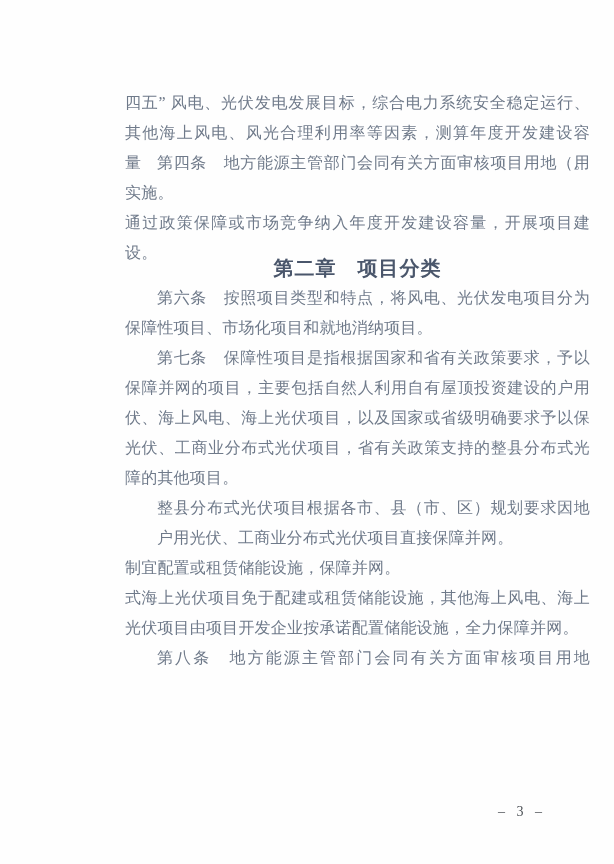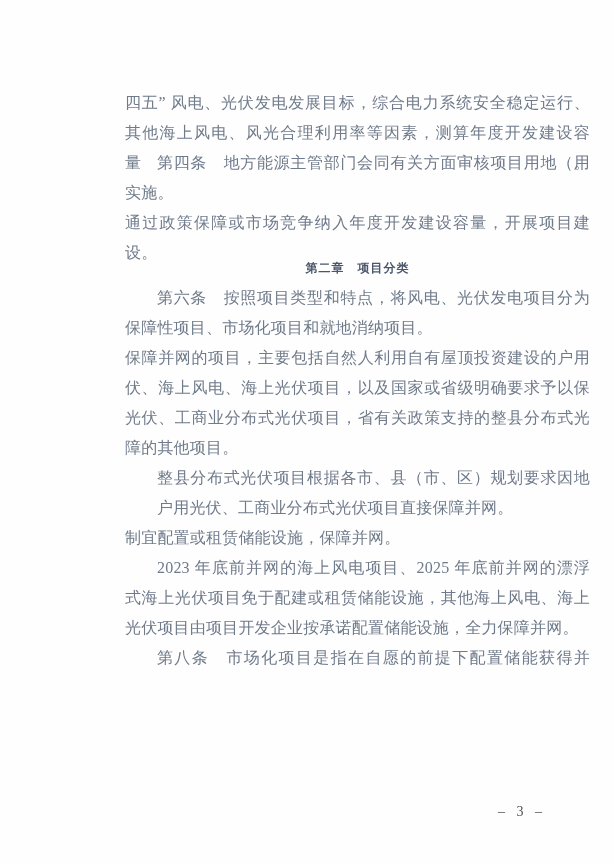--- a/index.html
+++ b/index.html
@@ -45,21 +45,21 @@
   .line.indent {
     text-indent: 32px;
   }
   .heading {
     line-height: 30px;
     height: 30px;
     margin-top: 15px;
     text-align: center;
     font-family: "Liberation Sans", "DejaVu Sans", sans-serif;
     font-weight: 700;
-    font-size: 12px;
+    font-size: 20px;
     letter-spacing: 1px;
     color: var(--heading-ink);
   }
   .page-number {
     position: absolute;
     top: 804px;
     left: 498px;
     color: var(--footer-ink);
     font-size: 14px;
     letter-spacing: 4px;
@@ -72,26 +72,26 @@
 <div class="doc-page">
   <div class="doc-body">
       <div class="line fill">四五” 风电、光伏发电发展目标，综合电力系统安全稳定运行、</div>
       <div class="line fill">其他海上风电、风光合理利用率等因素，测算年度开发建设容量。</div>
       <div class="line indent fill">第四条　地方能源主管部门会同有关方面审核项目用地（用</div>
       <div class="line">实施。</div>
       <div class="line">通过政策保障或市场竞争纳入年度开发建设容量，开展项目建设。</div>
       <div class="heading">第二章　项目分类</div>
       <div class="line indent fill">第六条　按照项目类型和特点，将风电、光伏发电项目分为</div>
       <div class="line">保障性项目、市场化项目和就地消纳项目。</div>
+      <div class="line indent fill">第七条　保障性项目是指根据国家和省有关政策要求，予以</div>
       <div class="line fill">保障并网的项目，主要包括自然人利用自有屋顶投资建设的户用</div>
       <div class="line fill">伏、海上风电、海上光伏项目，以及国家或省级明确要求予以保</div>
       <div class="line fill">光伏、工商业分布式光伏项目，省有关政策支持的整县分布式光</div>
       <div class="line">障的其他项目。</div>
       <div class="line indent fill">整县分布式光伏项目根据各市、县（市、区）规划要求因地</div>
       <div class="line indent">户用光伏、工商业分布式光伏项目直接保障并网。</div>
       <div class="line">制宜配置或租赁储能设施，保障并网。</div>
-      <div class="line indent fill">2023 年底前并网的海上风电项目、2025 年底前并网的漂浮</div>
       <div class="line fill">式海上光伏项目免于配建或租赁储能设施，其他海上风电、海上</div>
       <div class="line">光伏项目由项目开发企业按承诺配置储能设施，全力保障并网。</div>
-      <div class="line indent fill">第八条　市场化项目是指在自愿的前提下配置储能获得并</div>
+      <div class="line indent fill">第八条　地方能源主管部门会同有关方面审核项目用地</div>
     </div>
   <div class="page-number">– 3 –</div>
 </div>
 
 </body></html>

